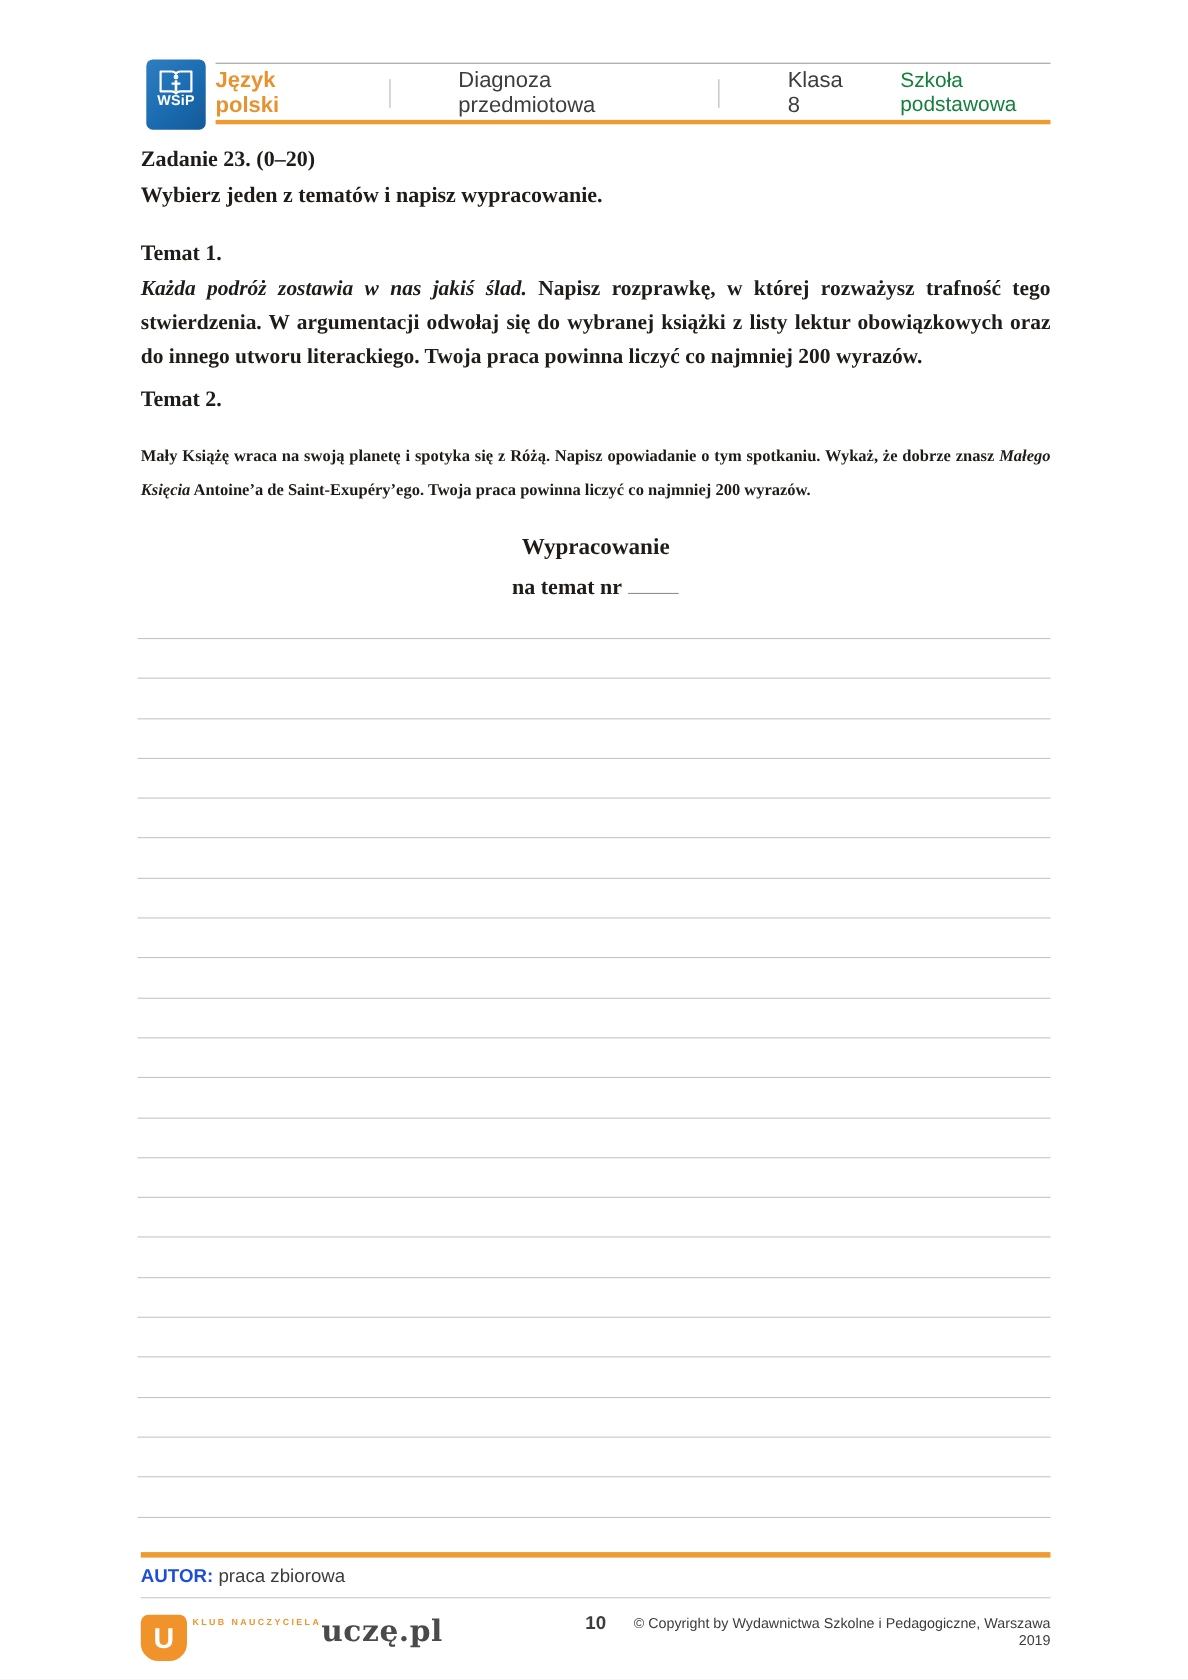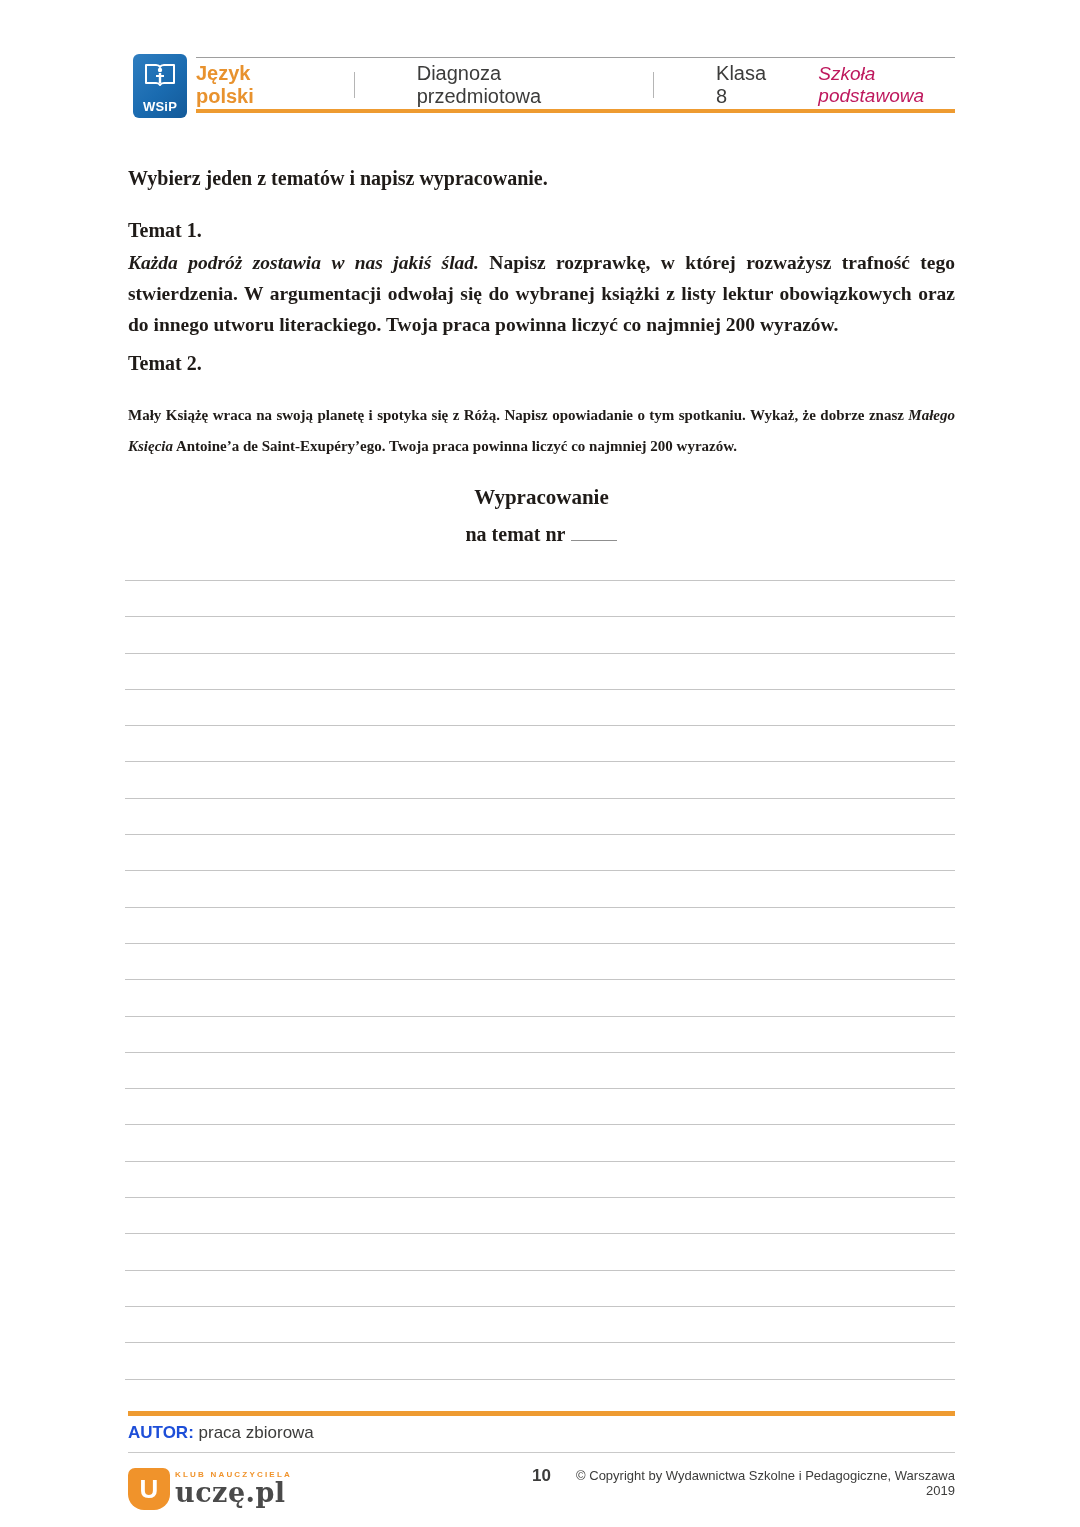--- a/index.html
+++ b/index.html
@@ -16,37 +16,37 @@
 
   
   .hdr-topline { position:absolute; left:196px; width:759px; top:57px; height:1px; background:#9e9e9e; }
   .hdr-orange  { position:absolute; left:196px; width:759px; top:109px; height:4px; background:#ee9b31; }
 
   .wsip-logo {
     position:absolute; left:133px; top:54px; width:54px; height:64px;
     background:linear-gradient(135deg,#2f7ec0 0%,#1a6bb0 55%,#135a99 100%);
     border-radius:6px;
     display:flex; flex-direction:column; align-items:center; justify-content:flex-end;
-    padding-bottom:4px;
+    padding-bottom:20px;
   }
   .wsip-logo svg { position:absolute; top:7px; left:50%; transform:translateX(-50%); }
   .wsip-logo .wsip-text {
     font-family:"Liberation Sans", sans-serif;
     font-weight:bold; font-size:13px; color:#ffffff; letter-spacing:0.2px;
   }
 
   .hdr-row {
     position:absolute; left:196px; top:68px; width:759px; height:34px;
     display:flex; align-items:center;
     font-family:"Liberation Sans", sans-serif;
     font-size:20px; color:#3c3c3b;gap:48px;
   }
   .hdr-subject { color:#e8922e; font-weight:bold; }
   .hdr-sep { width:1px; height:26px; background:#b5b5b5; margin:0 14px; }
-  .hdr-right { margin-left:auto; font-style:italic; font-size:19px; color:#be185d; }
+  .hdr-right { margin-left:auto; font-size:19px; color:#15803d; }
 
   
   .content { position:absolute; left:128px; width:827px; }
   .task-title        { top:134px; font-size:20px; font-weight:bold; }
   .task-instruction  { top:167px; font-size:20px; font-weight:bold; }
   .topic1-label      { top:219px; font-size:20px; font-weight:bold; }
   .topic1-text       { top:247px; font-size:19.5px; font-weight:bold; line-height:31px; text-align:justify; }
   .topic2-label      { top:352px; font-size:20px; font-weight:bold; }
   .topic2-text       { top:400px; font-size:15px; font-weight:bold; line-height:31px; text-align:justify;font-family:Liberation Serif, serif; }
   .it { font-style:italic; }
@@ -77,21 +77,21 @@
     display:grid; grid-template-columns:1fr auto 1fr; align-items:center;
   }
   .ucze-logo { display:flex; align-items:flex-start; gap:5px; }
   .ucze-badge {
     width:42px; height:42px; background:#f0932b;
     border-radius:7px 7px 16px 16px;
     display:flex; align-items:center; justify-content:center;
     color:#ffffff; font-family:"Liberation Sans", sans-serif; font-weight:bold; font-size:26px;
     line-height:1;
   }
-  .ucze-textcol { display:flex; flex-direction:column; margin-top:2px; }
+  .ucze-textcol { display:flex; margin-top:2px; }
   .ucze-club {
     font-family:"Liberation Sans", sans-serif; font-size:8px; letter-spacing:2.2px;
     color:#f0932b; font-weight:bold; white-space:nowrap;
   }
   .ucze-site {
     font-family:"DejaVu Serif", serif; font-size:27px; color:#4a4a4a; font-weight:bold;
     line-height:1.05; letter-spacing:0.5px;
   }
   .page-number {
     font-family:"Liberation Sans", sans-serif; font-weight:bold; font-size:17px; color:#3c3c3b;
@@ -124,20 +124,21 @@
     <span class="hdr-subject">Język polski</span>
     <span class="hdr-sep"></span>
     <span>Diagnoza przedmiotowa</span>
     <span class="hdr-sep"></span>
     <span>Klasa 8</span>
     <span class="hdr-right">Szkoła podstawowa</span>
   </div>
 
   <div class="hdr-orange"></div>
 
+  <div class="content abs task-title">Zadanie 23. (0–20)</div>
   <div class="content abs task-instruction">Wybierz jeden z tematów i napisz wypracowanie.</div>
 
   <div class="content abs topic1-label">Temat 1.</div>
   <div class="content abs topic1-text"><span class="it">Każda podróż zostawia w nas jakiś ślad.</span><span> Napisz rozprawkę, w której rozważysz trafność tego stwierdzenia. W argumentacji odwołaj się do wybranej książki z listy lektur obowiązkowych oraz do innego utworu literackiego. Twoja praca powinna liczyć co najmniej 200 wyrazów.</span></div>
 
   <div class="content abs topic2-label">Temat 2.</div>
   <div class="content abs topic2-text"><span>Mały Książę wraca na swoją planetę i spotyka się z Różą. Napisz opowiadanie o tym spotkaniu. Wykaż, że dobrze znasz </span><span class="it">Małego Księcia</span><span> Antoine’a de Saint-Exupéry’ego. Twoja praca powinna liczyć co najmniej 200 wyrazów.</span></div>
 
   <div class="content abs essay-subtitle"><span>na temat nr</span><span class="blank-line"></span></div>
   <div class="content abs essay-title">Wypracowanie</div>

